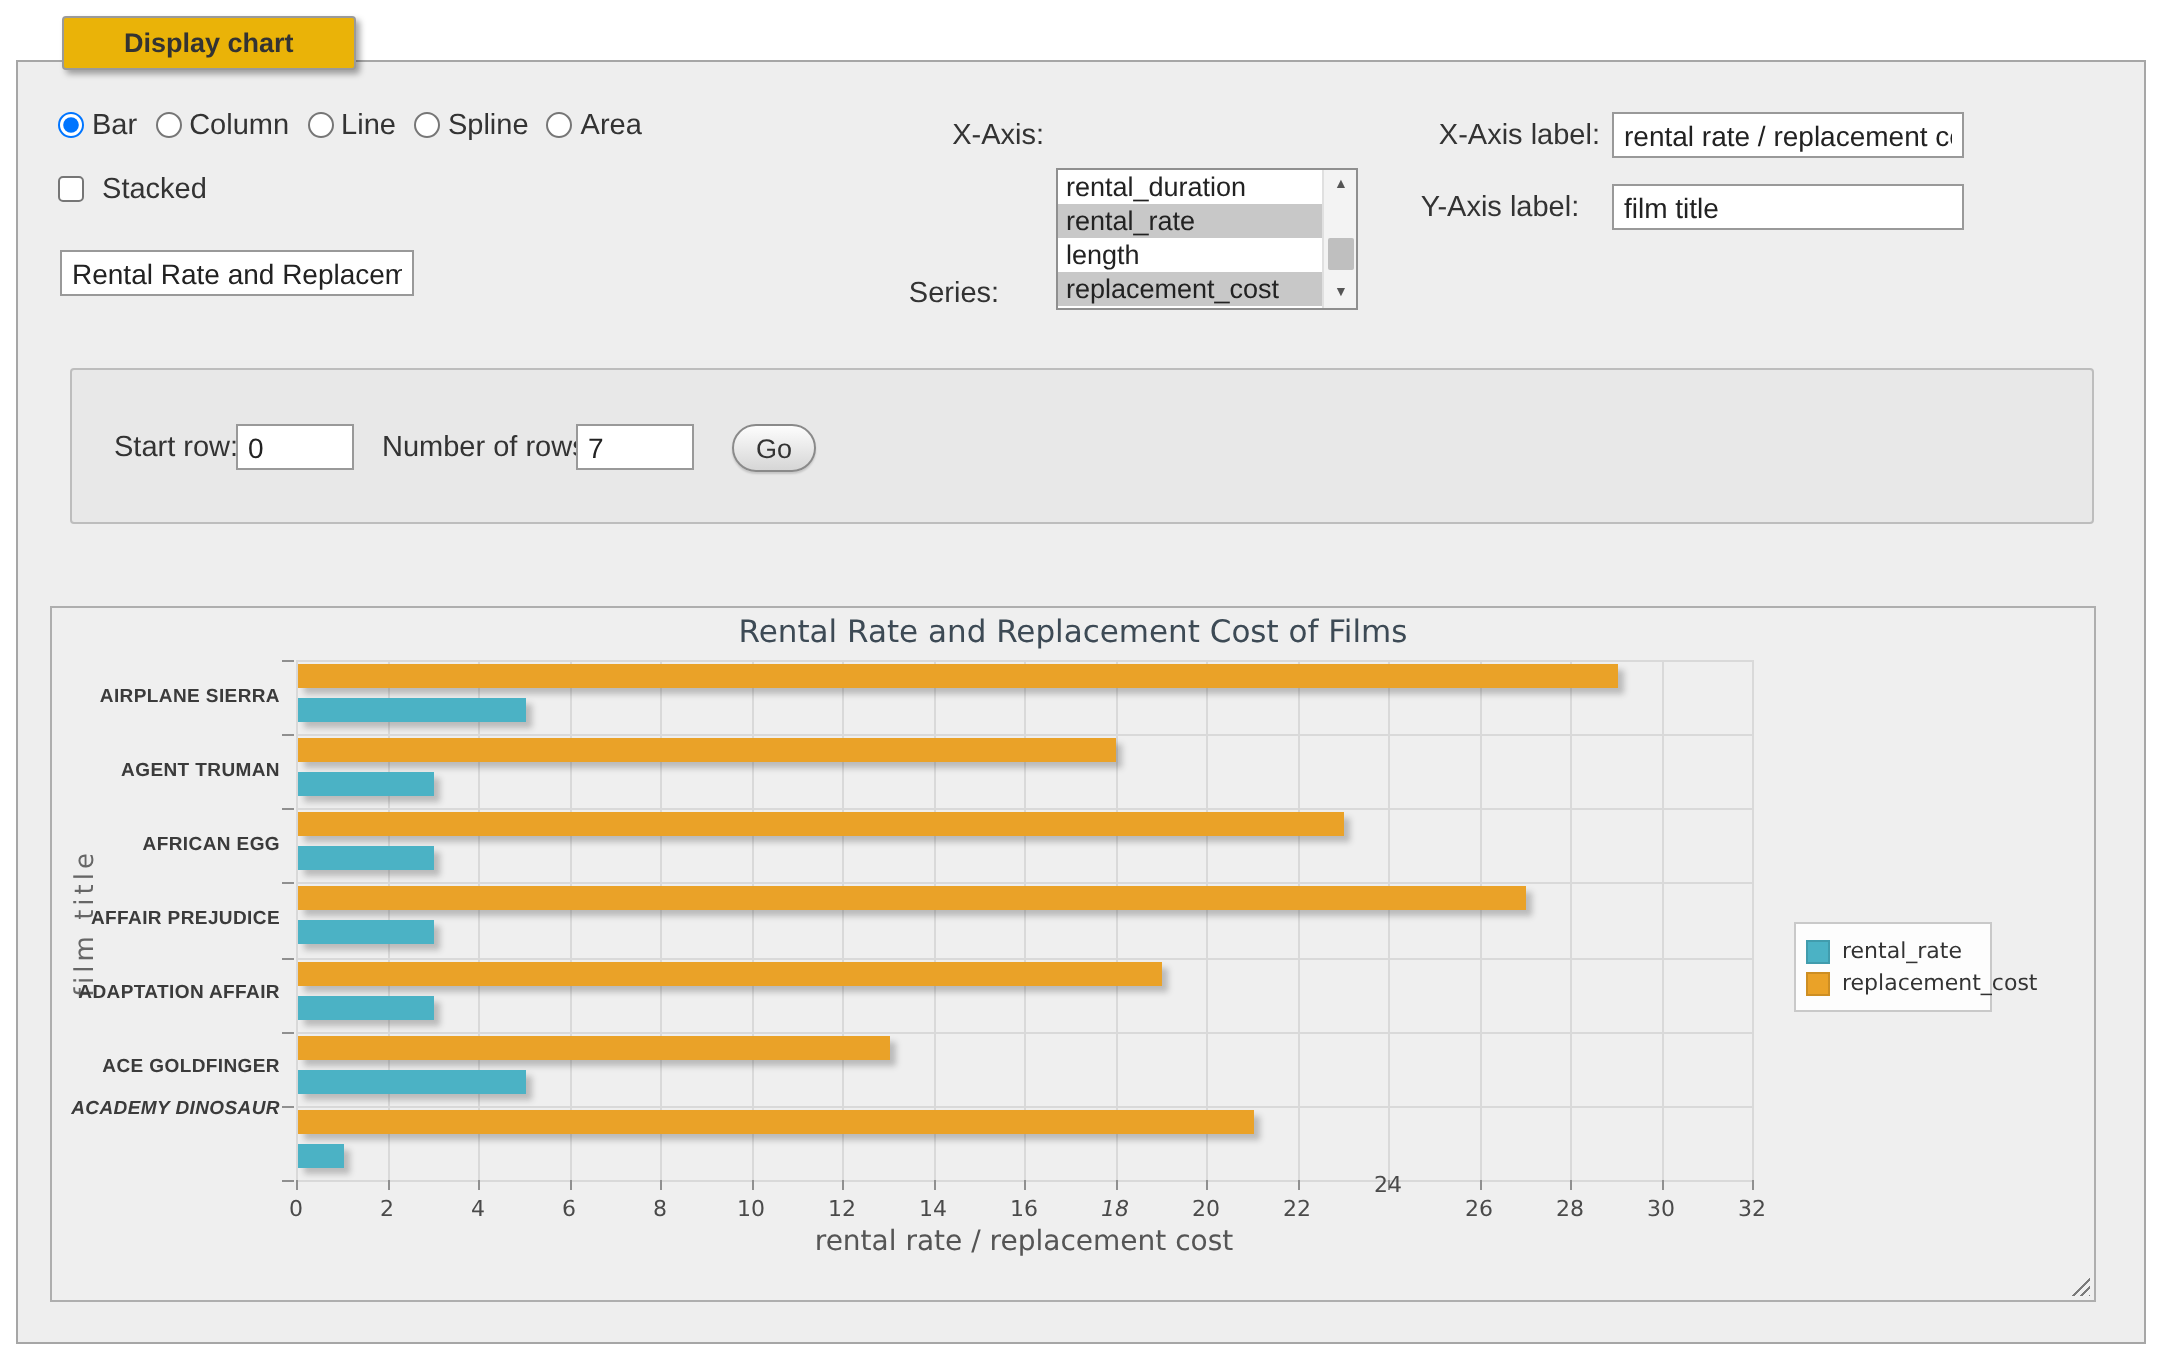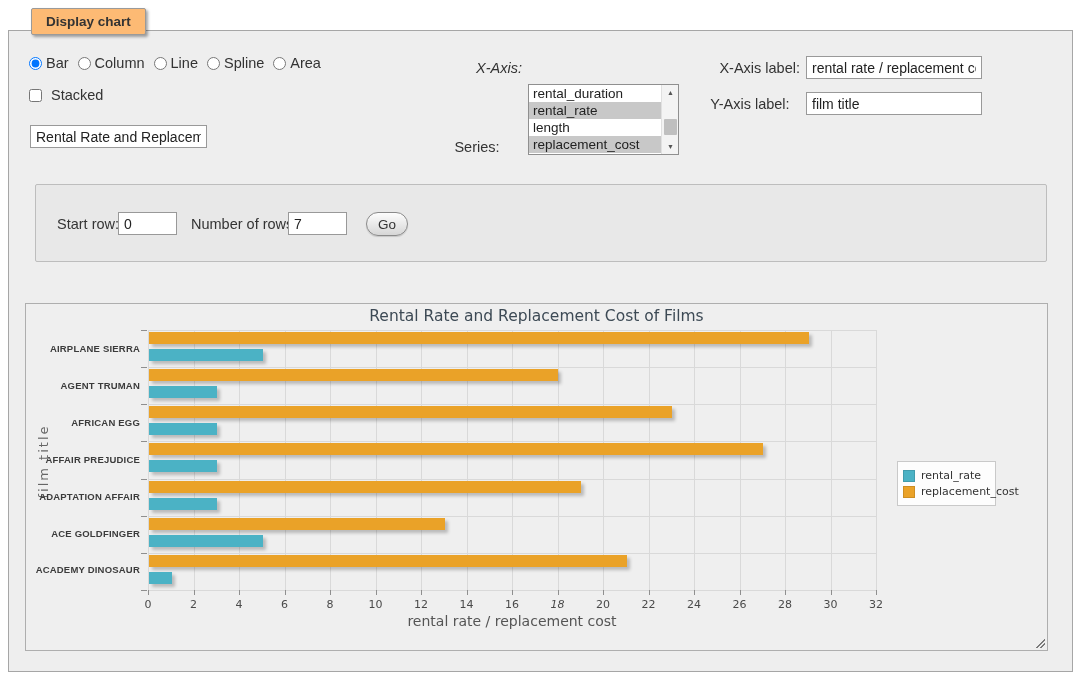--- a/index.html
+++ b/index.html
@@ -1,29 +1,29 @@
 <!DOCTYPE html>
 <html><head>
 <meta charset="utf-8">
 <style>
   * { box-sizing: border-box; margin: 0; padding: 0; }
   html,body { width:1081px; height:681px; background:#fff; font-family:"Liberation Sans", sans-serif; overflow:hidden; }
   .frame { position:absolute; left:8px; top:30px; width:1065px; height:642px; background:#eeeeee; border:1px solid #a6a6a6; }
-  .legendbox { position:absolute; left:22px; top:-23px; background:#fdba74; border:1px solid #9a9a9a; border-radius:2px; padding:5px 14px; font-size:13.5px; font-weight:bold; color:#333; box-shadow:2px 2px 3px rgba(0,0,0,0.35); z-index:5;text-align:center; }
+  .legendbox { position:absolute; left:22px; top:-23px; background:#eab308; border:1px solid #9a9a9a; border-radius:2px; padding:5px 30px; font-size:13.5px; font-weight:bold; color:#333; box-shadow:2px 2px 3px rgba(0,0,0,0.35); z-index:5;text-align:center; }
 
   
   .radio-row { position:absolute; left:20px; top:24px; font-size:14.5px; color:#333; white-space:nowrap; }
   .radio-row label { margin-right:9px; cursor:default; }
   .radio-row input { vertical-align:-2px; margin-right:4px; }
   .stacked-row { position:absolute; left:20px; top:56px; font-size:14.5px; color:#333; }
   .stacked-row input { vertical-align:-2px; margin-right:5px; }
   input[type="text"] { background:#fff; border:1px solid #999; font-family:"Liberation Sans",sans-serif; font-size:14px; padding:1px 5px; height:23px; color:#222; }
   .title-input { position:absolute; left:21px; top:94px; width:177px; }
   .lbl { position:absolute; font-size:14.5px; color:#333; text-align:right; }
-  .lbl-xaxis   { left:423px; top:29px; width:90px;font-style:italic; }
+  .lbl-xaxis   { left:423px; top:29px; width:90px; }
   .lbl-series  { left:423px; top:108px; width:90px;text-align:center; }
   .lbl-xlabel  { left:691px; top:29px; width:100px; }
   .lbl-ylabel  { left:691px; top:65px; width:100px;text-align:center; }
   .fselect { position:absolute; left:519px; top:25px; width:156px; height:23px; background:#fff; border:1px solid #8f8f8f; font-size:14px; color:#222; line-height:21px; padding-left:6px; }
   .fselect .arrow { position:absolute; right:5px; top:0; font-size:9px; color:#222; line-height:21px; }
   .flist { position:absolute; left:519px; top:53px; width:151px; height:71px; background:#fff; border:1px solid #8f8f8f; overflow:hidden; }
   .flist .opts { position:absolute; left:0; top:0; right:17px; bottom:0; }
   .flist .opt { height:17px; line-height:17px; font-size:13.5px; color:#222; padding-left:4px; white-space:nowrap; }
   .flist .opt.sel { background:#c8c8c8; }
   .sb { position:absolute; right:0; top:0; width:17px; height:100%; background:#f3f3f3; border-left:1px solid #e0e0e0; }
@@ -141,21 +141,21 @@
       <div class="xtick" style="left: 531.5px; top: 286px;"></div>
       <div class="xticklabel" style="left: 516.5px; top: 294px; font-style: italic;">18</div>
       <div class="vgrid" style="left: 577px; top: 26px; height: 260px;"></div>
       <div class="xtick" style="left: 577px; top: 286px;"></div>
       <div class="xticklabel" style="left: 562px; top: 294px;">20</div>
       <div class="vgrid" style="left: 622.5px; top: 26px; height: 260px;"></div>
       <div class="xtick" style="left: 622.5px; top: 286px;"></div>
       <div class="xticklabel" style="left: 607.5px; top: 294px;">22</div>
       <div class="vgrid" style="left: 668px; top: 26px; height: 260px;"></div>
       <div class="xtick" style="left: 668px; top: 286px;"></div>
-      <div class="xticklabel" style="left: 653px; top: 294px;">24</div>
+      <div class="xticklabel" style="left: 653px; top: 282px;">24</div>
       <div class="vgrid" style="left: 713.5px; top: 26px; height: 260px;"></div>
       <div class="xtick" style="left: 713.5px; top: 286px;"></div>
       <div class="xticklabel" style="left: 698.5px; top: 294px;">26</div>
       <div class="vgrid" style="left: 759px; top: 26px; height: 260px;"></div>
       <div class="xtick" style="left: 759px; top: 286px;"></div>
       <div class="xticklabel" style="left: 744px; top: 294px;">28</div>
       <div class="vgrid" style="left: 804.5px; top: 26px; height: 260px;"></div>
       <div class="xtick" style="left: 804.5px; top: 286px;"></div>
       <div class="xticklabel" style="left: 789.5px; top: 294px;">30</div>
       <div class="vgrid" style="left: 850px; top: 26px; height: 260px;"></div>
@@ -188,21 +188,21 @@
       <div class="bar" style="left: 123px; top: 119.286px; width: 68px; background: rgb(75, 178, 197);"></div>
       <div class="cat" style="top: 150px;">AFFAIR PREJUDICE</div>
       <div class="bar" style="left: 123px; top: 139.429px; width: 614px; background: rgb(234, 162, 40);"></div>
       <div class="bar" style="left: 123px; top: 156.429px; width: 68px; background: rgb(75, 178, 197);"></div>
       <div class="cat" style="top: 187.143px;">ADAPTATION AFFAIR</div>
       <div class="bar" style="left: 123px; top: 176.571px; width: 432px; background: rgb(234, 162, 40);"></div>
       <div class="bar" style="left: 123px; top: 193.571px; width: 68px; background: rgb(75, 178, 197);"></div>
       <div class="cat" style="top: 224.286px;">ACE GOLDFINGER</div>
       <div class="bar" style="left: 123px; top: 213.714px; width: 296px; background: rgb(234, 162, 40);"></div>
       <div class="bar" style="left: 123px; top: 230.714px; width: 114px; background: rgb(75, 178, 197);"></div>
-      <div class="cat" style="top: 260px;">ACADEMY DINOSAUR</div>
+      <div class="cat" style="top: 245px; font-style: italic;">ACADEMY DINOSAUR</div>
       <div class="bar" style="left: 123px; top: 250.857px; width: 478px; background: rgb(234, 162, 40);"></div>
       <div class="bar" style="left: 123px; top: 267.857px; width: 23px; background: rgb(75, 178, 197);"></div>
       <div class="clegend">
         <div class="lrow">
           <div class="lsw" style="background: rgb(75, 178, 197);"></div>
           <div class="ltx">rental_rate</div>
         </div>
         <div class="lrow">
           <div class="lsw" style="background: rgb(234, 162, 40);"></div>
           <div class="ltx">replacement_cost</div>

